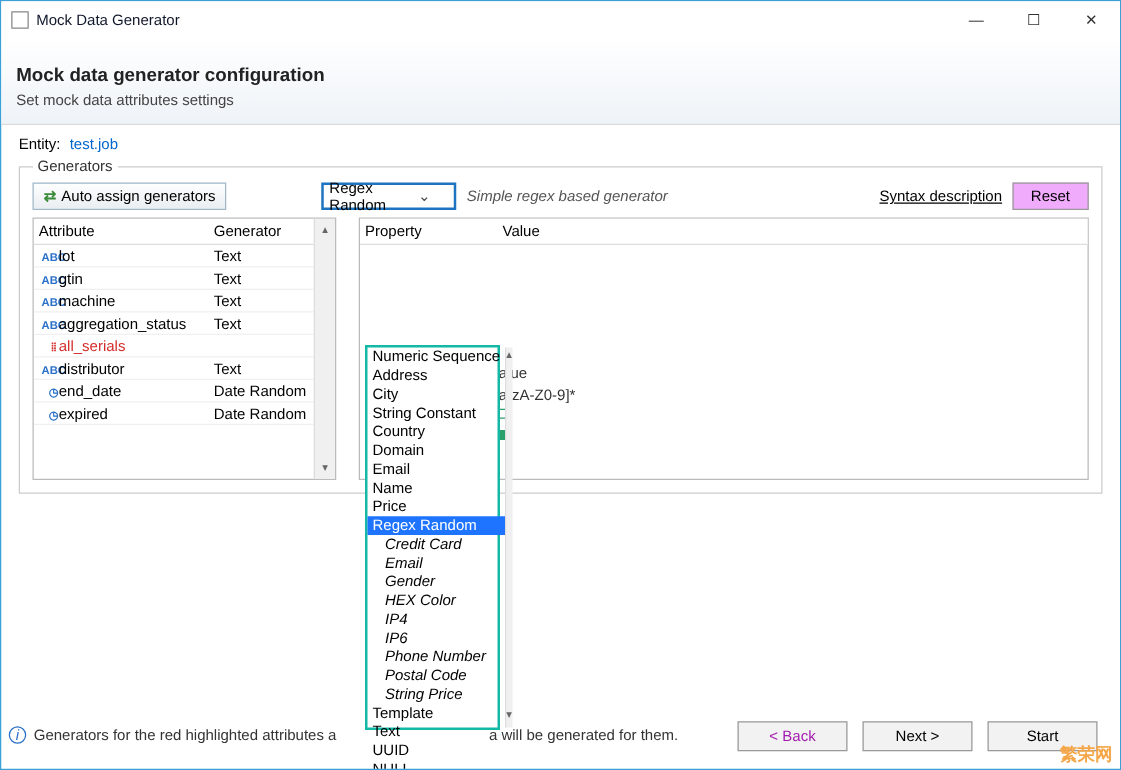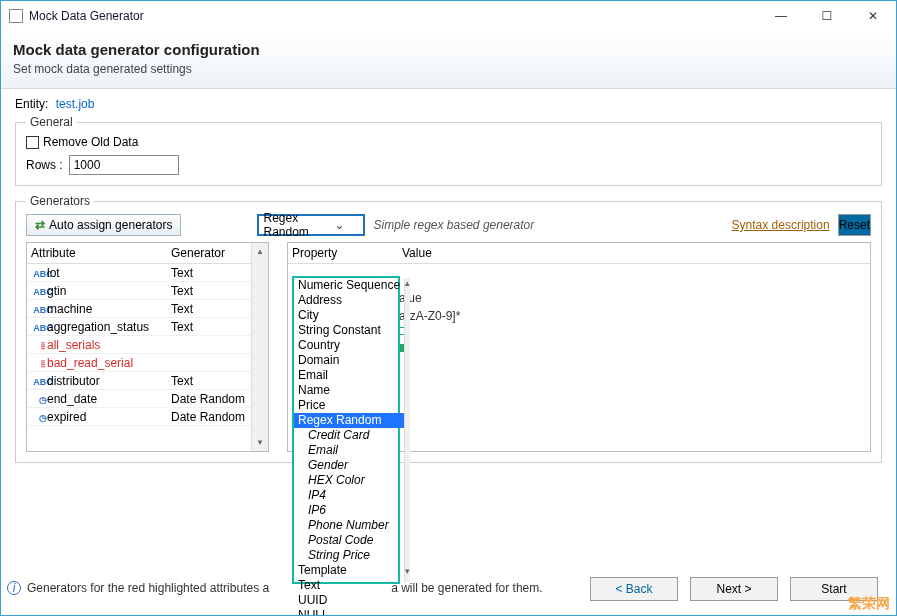--- a/index.html
+++ b/index.html
@@ -3,40 +3,40 @@
 <meta charset="utf-8">
 <style>
 * { box-sizing: border-box; font-family: "Segoe UI", Tahoma, sans-serif; font-size: 12px; }
 body { margin: 0; background: #fff; width: 897px; height: 616px; border: 1px solid #3aa0d8; position: relative; overflow: hidden; }
 .titlebar { height: 30px; display: flex; align-items: center; padding-left: 8px; background: #fff; }
 .titlebar .app-icon { width: 14px; height: 14px; border: 1px solid #888; margin-right: 6px; display: inline-block; }
 .titlebar .title { flex: 1; color: #0f172a; }
 .winbtns { display: flex; height: 100%; }
 .winbtn { width: 46px; height: 100%; display: flex; align-items: center; justify-content: center; color: #333; }
 .header { background: linear-gradient(#fff,#eef3f8); padding: 10px 12px 12px; border-bottom: 1px solid #d9d9d9; }
-.header h1 { margin: 0 0 4px 0; font-size: 15px; font-weight: 700; color: #222; }
+.header h1 { margin: 11px 0 4px 0; font-size: 15px; font-weight: 700; color: #222; }
 .header p { margin: 0; color: #444; }
 .content { padding: 8px 14px 0; }
 .entity-row { margin-bottom: 4px; }
 .entity-row a { color: #0066cc; text-decoration: none; margin-left: 4px; }
 fieldset { border: 1px solid #ccc; margin: 0 0 8px 0; padding: 6px 10px 10px; }
 legend { padding: 0 4px; color: #333; }
 .chk-row { display: flex; align-items: center; gap: 4px; margin-bottom: 6px; }
 .chk { width: 13px; height: 13px; border: 1px solid #333; }
 .rows-row { display: flex; align-items: center; gap: 6px; }
 input[type=text] { border: 1px solid #888; padding: 2px 4px; height: 20px; }
 .gen-top { display: flex; align-items: center; gap: 8px; margin-bottom: 6px; }
 .btn { border: 1px solid #9fb7c7; background: linear-gradient(#fefefe,#e9eef2); padding: 3px 8px; display: inline-flex; align-items: center; gap: 4px; cursor: pointer; }
 .btn .green { color: #3a8a3a; font-weight: bold; }
 .combo { border: 2px solid #1e74c0; height: 22px; width: 108px; display: flex; align-items: center; background: #fff; }
 .combo span { flex: 1; padding-left: 4px; color: #000; }
 .combo .arr { width: 18px; text-align: center; color: #444; }
 .desc { color: #555; font-style: italic; }
-.syntax { margin-left: auto; color: #a16207; text-decoration: underline; cursor: pointer; }
-.reset-btn { border: 1px solid #999; background: #0369a1; padding: 3px 0; }
+.syntax { margin-left: auto; color: #000000; text-decoration: underline; cursor: pointer; }
+.reset-btn { border: 1px solid #999; background: #f0abfc; padding: 3px 14px; }
 .gen-body { display: flex; gap: 18px; height: 210px; }
 .attr-table-wrap { width: 243px; border: 1px solid #bbb; display: flex; }
 .attr-table { flex: 1; overflow: hidden; }
 .attr-head { display: flex; background: #fff; border-bottom: 1px solid #ddd; }
 .attr-head > div, .attr-row > div { padding: 3px 4px; }
 .col-attr { width: 140px; }
 .col-gen { flex: 1; }
 .attr-row { display: flex; align-items: center; border-bottom: 1px solid #f0f0f0; height: 18px; }
 .attr-row.sel { background: #e9e9e9; }
 .aicon { width: 14px; height: 10px; margin-right: 2px; display: inline-flex; align-items: center; justify-content: center; font-size: 9px; font-weight: bold; padding-left: 10px; }
@@ -47,21 +47,21 @@
 .scroll .up, .scroll .down { height: 17px; text-align: center; font-size: 9px; line-height: 17px; color: #666; }
 .scroll .down { position: absolute; bottom: 0; width: 100%; }
 .right-panel { flex: 1; border: 1px solid #bbb; position: relative; }
 .prop-head { display: flex; background: #fff; border-bottom: 1px solid #ddd; }
 .prop-head > div { padding: 3px 4px; }
 .col-p { width: 110px; }
 .info-row { position: absolute; left: 0; right: 14px; bottom: 16px; padding: 4px 6px; color: #333; display: flex; align-items: center; gap: 6px; }
 .info-row .i { width: 14px; height: 14px; border-radius: 50%; border: 1px solid #2a70c8; color: #2a70c8; text-align: center; line-height: 12px; font-style: italic; }
 .footer-btns { position: absolute; right: 18px; bottom: 14px; display: flex; gap: 12px; }
 .footer-btns .btn2 { width: 88px; height: 24px; border: 1px solid #999; background: #f2f2f2; text-align: center; line-height: 22px; }
-.footer-btns .btn2.disabled { color: #0369a1; }
+.footer-btns .btn2.disabled { color: #a21caf; }
 .watermark { position: absolute; right: 6px; bottom: 2px; color: #f4a648; font-size: 14px; font-weight: bold; font-family: "SimSun", serif; }
 .dropdown { position: absolute; left: 291px; top: 275px; width: 108px; border: 2px solid #14b8a6; background: #fff; height: 308px; display: flex; z-index: 50; }
 .dropdown ul { list-style: none; margin: 0; padding: 0; flex: 1; }
 .dropdown li { padding: 0 4px; height: 15px; line-height: 15px; white-space: nowrap; cursor: default; }
 .dropdown li.indent { padding-left: 14px; font-style: italic; }
 .dropdown li.sel { background: #1e74ff; color: #fff; }
 .dropdown .dscroll { width: 16px; background: #f0f0f0; border-left: 1px solid #ddd; position: relative; }
 .dropdown .dscroll .up, .dropdown .dscroll .down { height: 16px; text-align: center; font-size: 9px; color: #666; }
 .dropdown .dscroll .down { position: absolute; bottom: 0; width: 100%; }
 .hidden-prop { position: absolute; left: 398px; top: 290px; color: #333; }
@@ -77,40 +77,29 @@
   <span class="title">Mock Data Generator</span>
   <div class="winbtns">
     <div class="winbtn">—</div>
     <div class="winbtn">☐</div>
     <div class="winbtn">✕</div>
   </div>
 </div>
 
 <div class="header">
   <h1>Mock data generator configuration</h1>
-  <p>Set mock data generated settings</p>
+  <p>Set mock data attributes settings</p>
 </div>
 
 <div class="content">
   <div class="entity-row">
     <span>Entity:</span>
     <a>test.job</a>
   </div>
 
-  <fieldset>
-    <legend>General</legend>
-    <div class="chk-row">
-      <span class="chk"></span>
-      <span>Remove Old Data</span>
-    </div>
-    <div class="rows-row">
-      <span>Rows :</span>
-      <input type="text" style="width: 110px;" value="1000">
-    </div>
-  </fieldset>
 
   <fieldset>
     <legend>Generators</legend>
     <div class="gen-top">
       <div class="btn">
         <span class="green">⇄</span>
         <span>Auto assign generators</span>
       </div>
       <div style="width:60px"></div>
       <div class="combo">
@@ -141,24 +130,20 @@
               <div class="attr-row">
                 <div class="col-attr"><span class="aicon abc">ABC</span><span>machine</span></div>
                 <div class="col-gen">Text</div>
               </div>
               <div class="attr-row">
                 <div class="col-attr"><span class="aicon abc">ABC</span><span>aggregation_status</span></div>
                 <div class="col-gen">Text</div>
               </div>
               <div class="attr-row">
                 <div class="col-attr"><span class="aicon red">⦙⦙</span><span style="color: rgb(212, 44, 44); margin-top: 31px;">all_serials</span></div>
-                <div class="col-gen"></div>
-              </div>
-              <div class="attr-row">
-                <div class="col-attr"><span class="aicon red">⦙⦙</span><span style="color: rgb(212, 44, 44);">bad_read_serial</span></div>
                 <div class="col-gen"></div>
               </div>
               <div class="attr-row">
                 <div class="col-attr"><span class="aicon abc">ABC</span><span>distributor</span></div>
                 <div class="col-gen">Text</div>
               </div>
               <div class="attr-row">
                 <div class="col-attr"><span class="aicon clock">◷</span><span>end_date</span></div>
                 <div class="col-gen">Date Random</div>
               </div>

